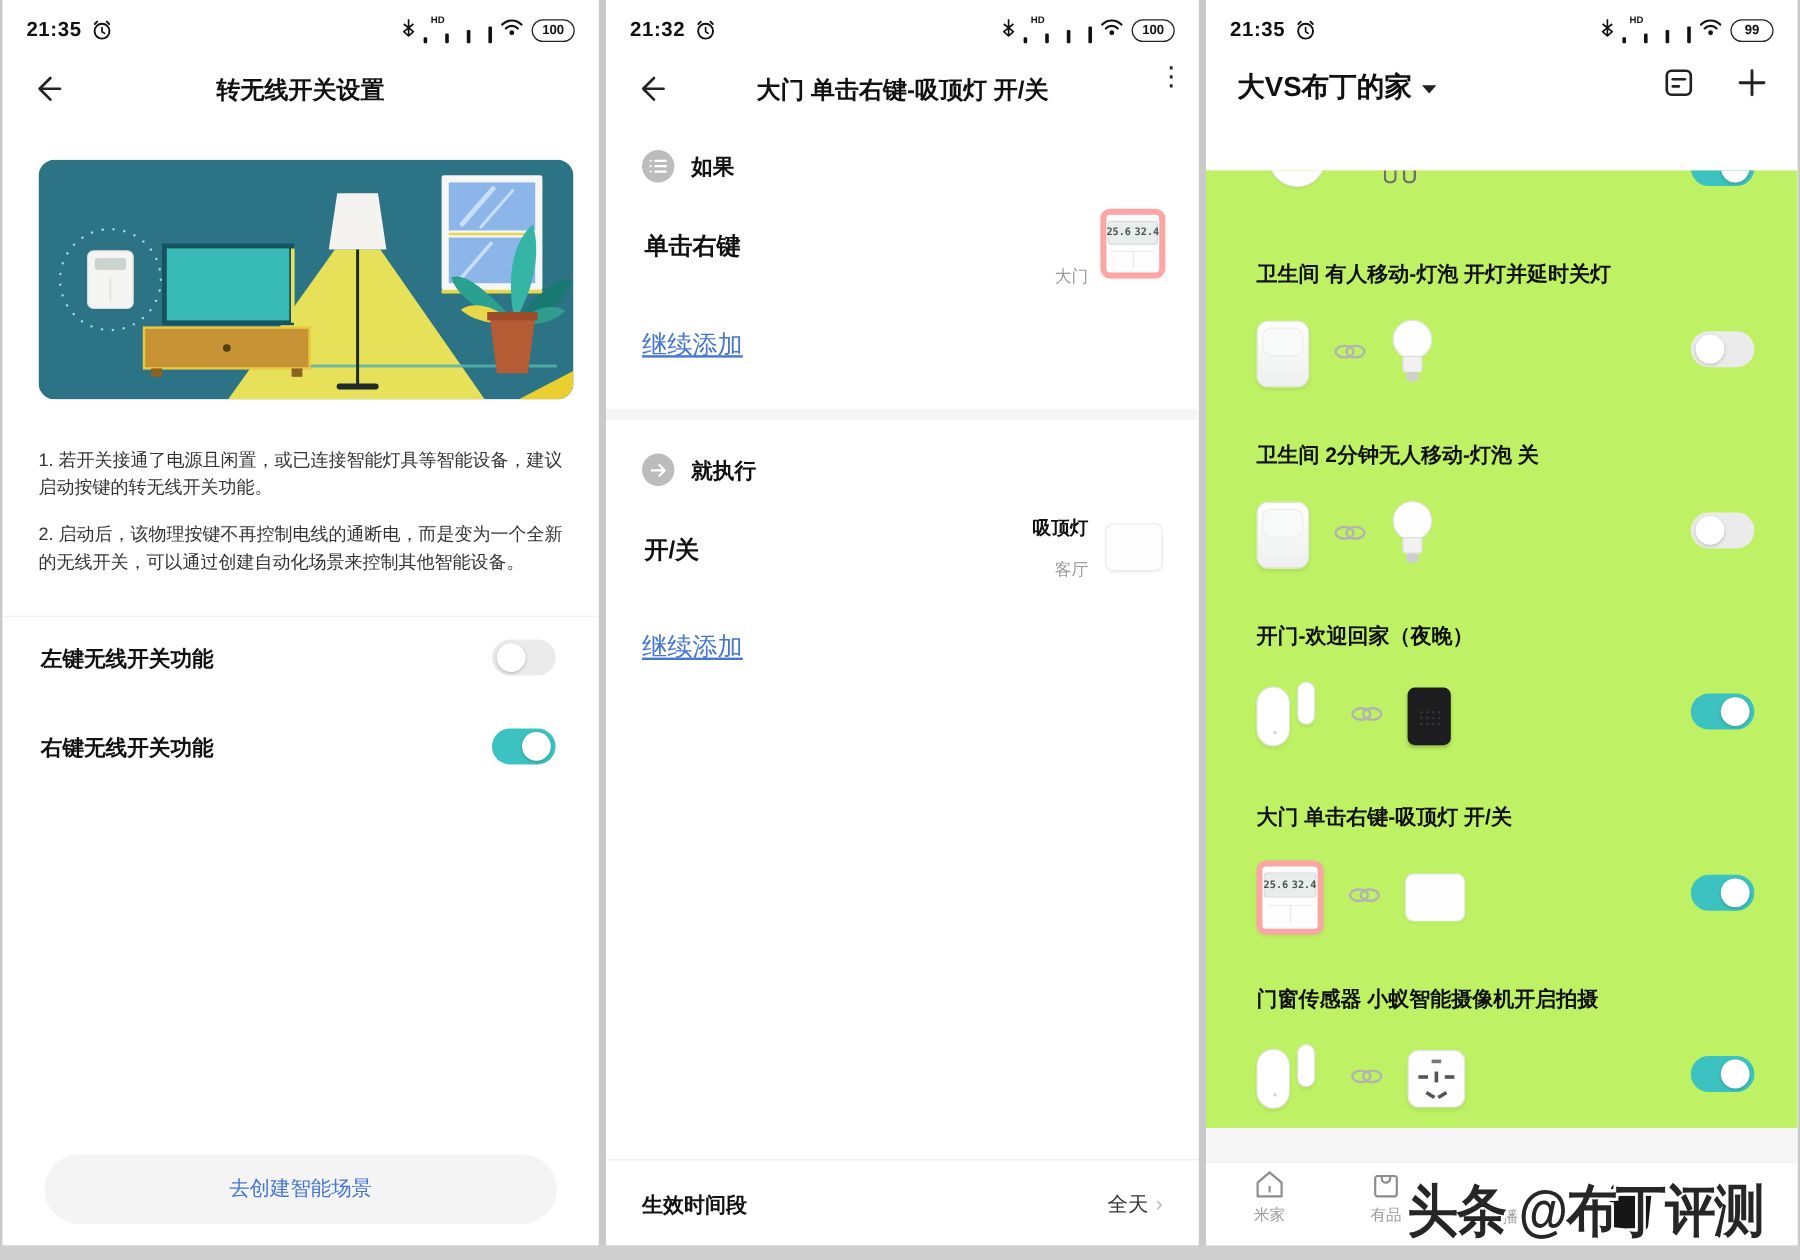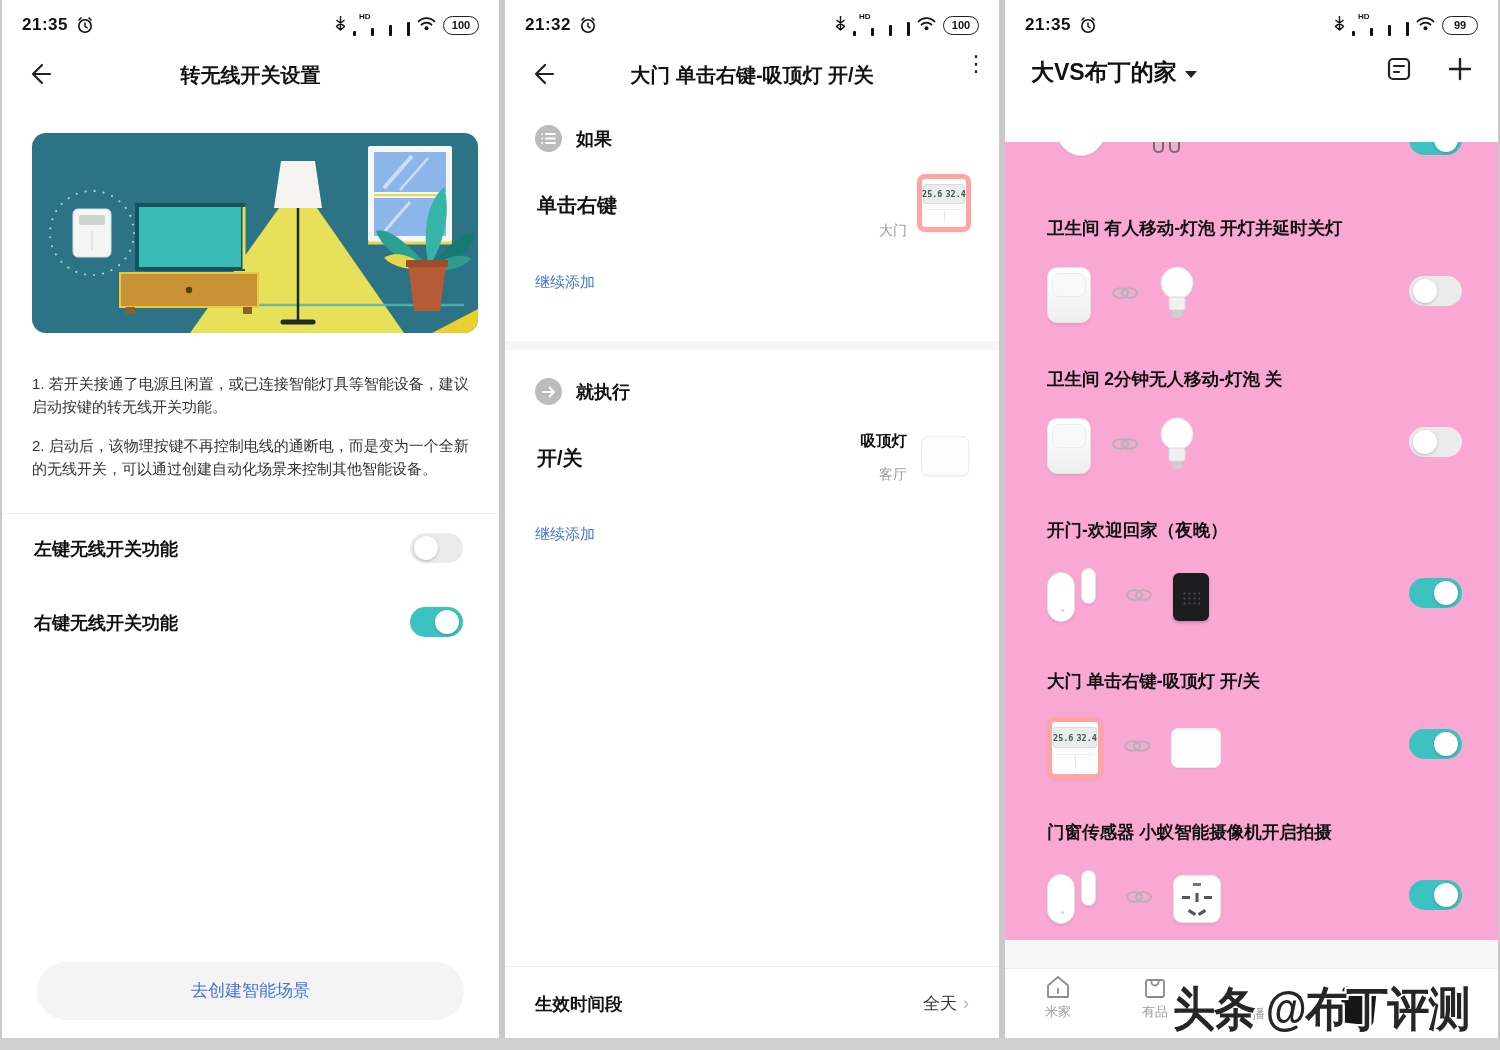--- a/index.html
+++ b/index.html
@@ -40,21 +40,21 @@
   .p1-toggle { position:absolute; right:36px; }
   .create-btn { position:absolute; left:35px; right:35px; top:962px; height:58px; background:#f4f4f5; border-radius:30px; border:none; font-size:17px; color:#4575d5; text-align:center; line-height:58px; cursor:pointer; font-family:inherit; }
 
   
   .sec-head { position:absolute; left:30px; display:flex; align-items:center; gap:14px; }
   .sec-icon { width:27px; height:27px; border-radius:50%; background:#bcbcbc; display:flex; align-items:center; justify-content:center; }
   .sec-label { font-size:18px; font-weight:700; color:#111; }
   .action-label { position:absolute; left:32px; font-size:20px; font-weight:700; color:#111; }
   .dev-name { position:absolute; width:215px; text-align:right; font-size:15.5px; font-weight:700; color:#111; line-height:1.4; }
   .dev-room { position:absolute; text-align:right; font-size:14px; color:#9a9a9a; }
-  .add-link { position:absolute; left:30px; font-size:15px; color:#4575d5; cursor:pointer; }
+  .add-link { position:absolute; left:30px; font-size:21px; color:#4575d5; cursor:pointer;text-decoration:underline; }
   .sec-band { position:absolute; left:0; right:0; top:341px; height:9px; background:#f5f5f6; }
   .p2-footline { position:absolute; left:0; right:0; top:966px; height:1px; background:#ececec; }
   .p2-foot-label { position:absolute; left:30px; top:992px; font-size:17.5px; font-weight:700; color:#111; }
   .p2-foot-value { position:absolute; right:30px; top:992px; font-size:17px; color:#333; display:flex; align-items:center; gap:6px; cursor:pointer; }
   .chev { color:#bbb; font-size:18px; font-weight:400; }
 
   
   .switch-thumb { background:#fdfdfd; border:5px solid #fca5a5; border-radius:8px; box-shadow:0 1px 3px rgba(0,0,0,.06); position:relative; }
   .lcd { position:absolute; left:50%; transform:translateX(-50%); background:#e9edec; border:1px solid #d7dcda; border-radius:3px; display:flex; align-items:center; justify-content:center; gap:3px; font-family:"DejaVu Sans Mono",monospace; color:#49544f; font-weight:700; }
   .sw-vline { position:absolute; left:50%; width:1px; background:#e8e8e8; }
@@ -62,21 +62,21 @@
 
   .plain-thumb { background:#fdfdfd; border:1px solid #ececec; border-radius:7px; box-shadow:0 1px 2px rgba(0,0,0,.05); }
 
   
   .home-title { position:absolute; left:26px; top:57px; font-size:23px; font-weight:700; color:#111; display:flex; align-items:center; gap:8px; cursor:pointer; }
   .caret-down { width:0; height:0; border-left:6px solid transparent; border-right:6px solid transparent; border-top:7px solid #222; margin-top:3px; }
   .hdr-icons { position:absolute; right:26px; top:56px; display:flex; align-items:center; gap:36px; }
   .tabs { position:absolute; left:26px; top:106px; display:flex; align-items:baseline; gap:28px; }
   .tab { font-size:21px; font-weight:700; color:#c0c0c0; cursor:pointer; }
   .tab.active { font-size:23px; color:#111; }
-  .p3-content { position:absolute; left:0; top:142px; width:493px; height:798px; background:#f9a8d4; overflow:hidden; }
+  .p3-content { position:absolute; left:0; top:142px; width:493px; height:798px; background:#bef264; overflow:hidden; }
   .p3-gap { position:absolute; left:0; top:940px; width:493px; height:28px; background:#f6f6f7; }
 
   .partial-row { position:absolute; left:0; top:0; width:493px; height:24px; overflow:hidden; }
   .partial-circle { position:absolute; left:52px; top:-34px; width:48px; height:48px; border-radius:50%; background:#fff; border:1px solid #e5e5e5; box-shadow:0 1px 2px rgba(0,0,0,.08); }
   .plugu { position:absolute; top:-2px; width:11px; height:13px; border:2.5px solid #6e6e6e; border-top:none; border-radius:0 0 5px 5px; }
   .partial-toggle { position:absolute; right:36px; top:-17px; }
 
   .scene { position:absolute; left:0; width:493px; height:152px; }
   .scene-title { position:absolute; left:42px; top:16px; font-size:17.5px; font-weight:700; color:#111; }
   .scene-devices { position:absolute; left:42px; top:62px; height:66px; display:flex; align-items:center; gap:20px; }

